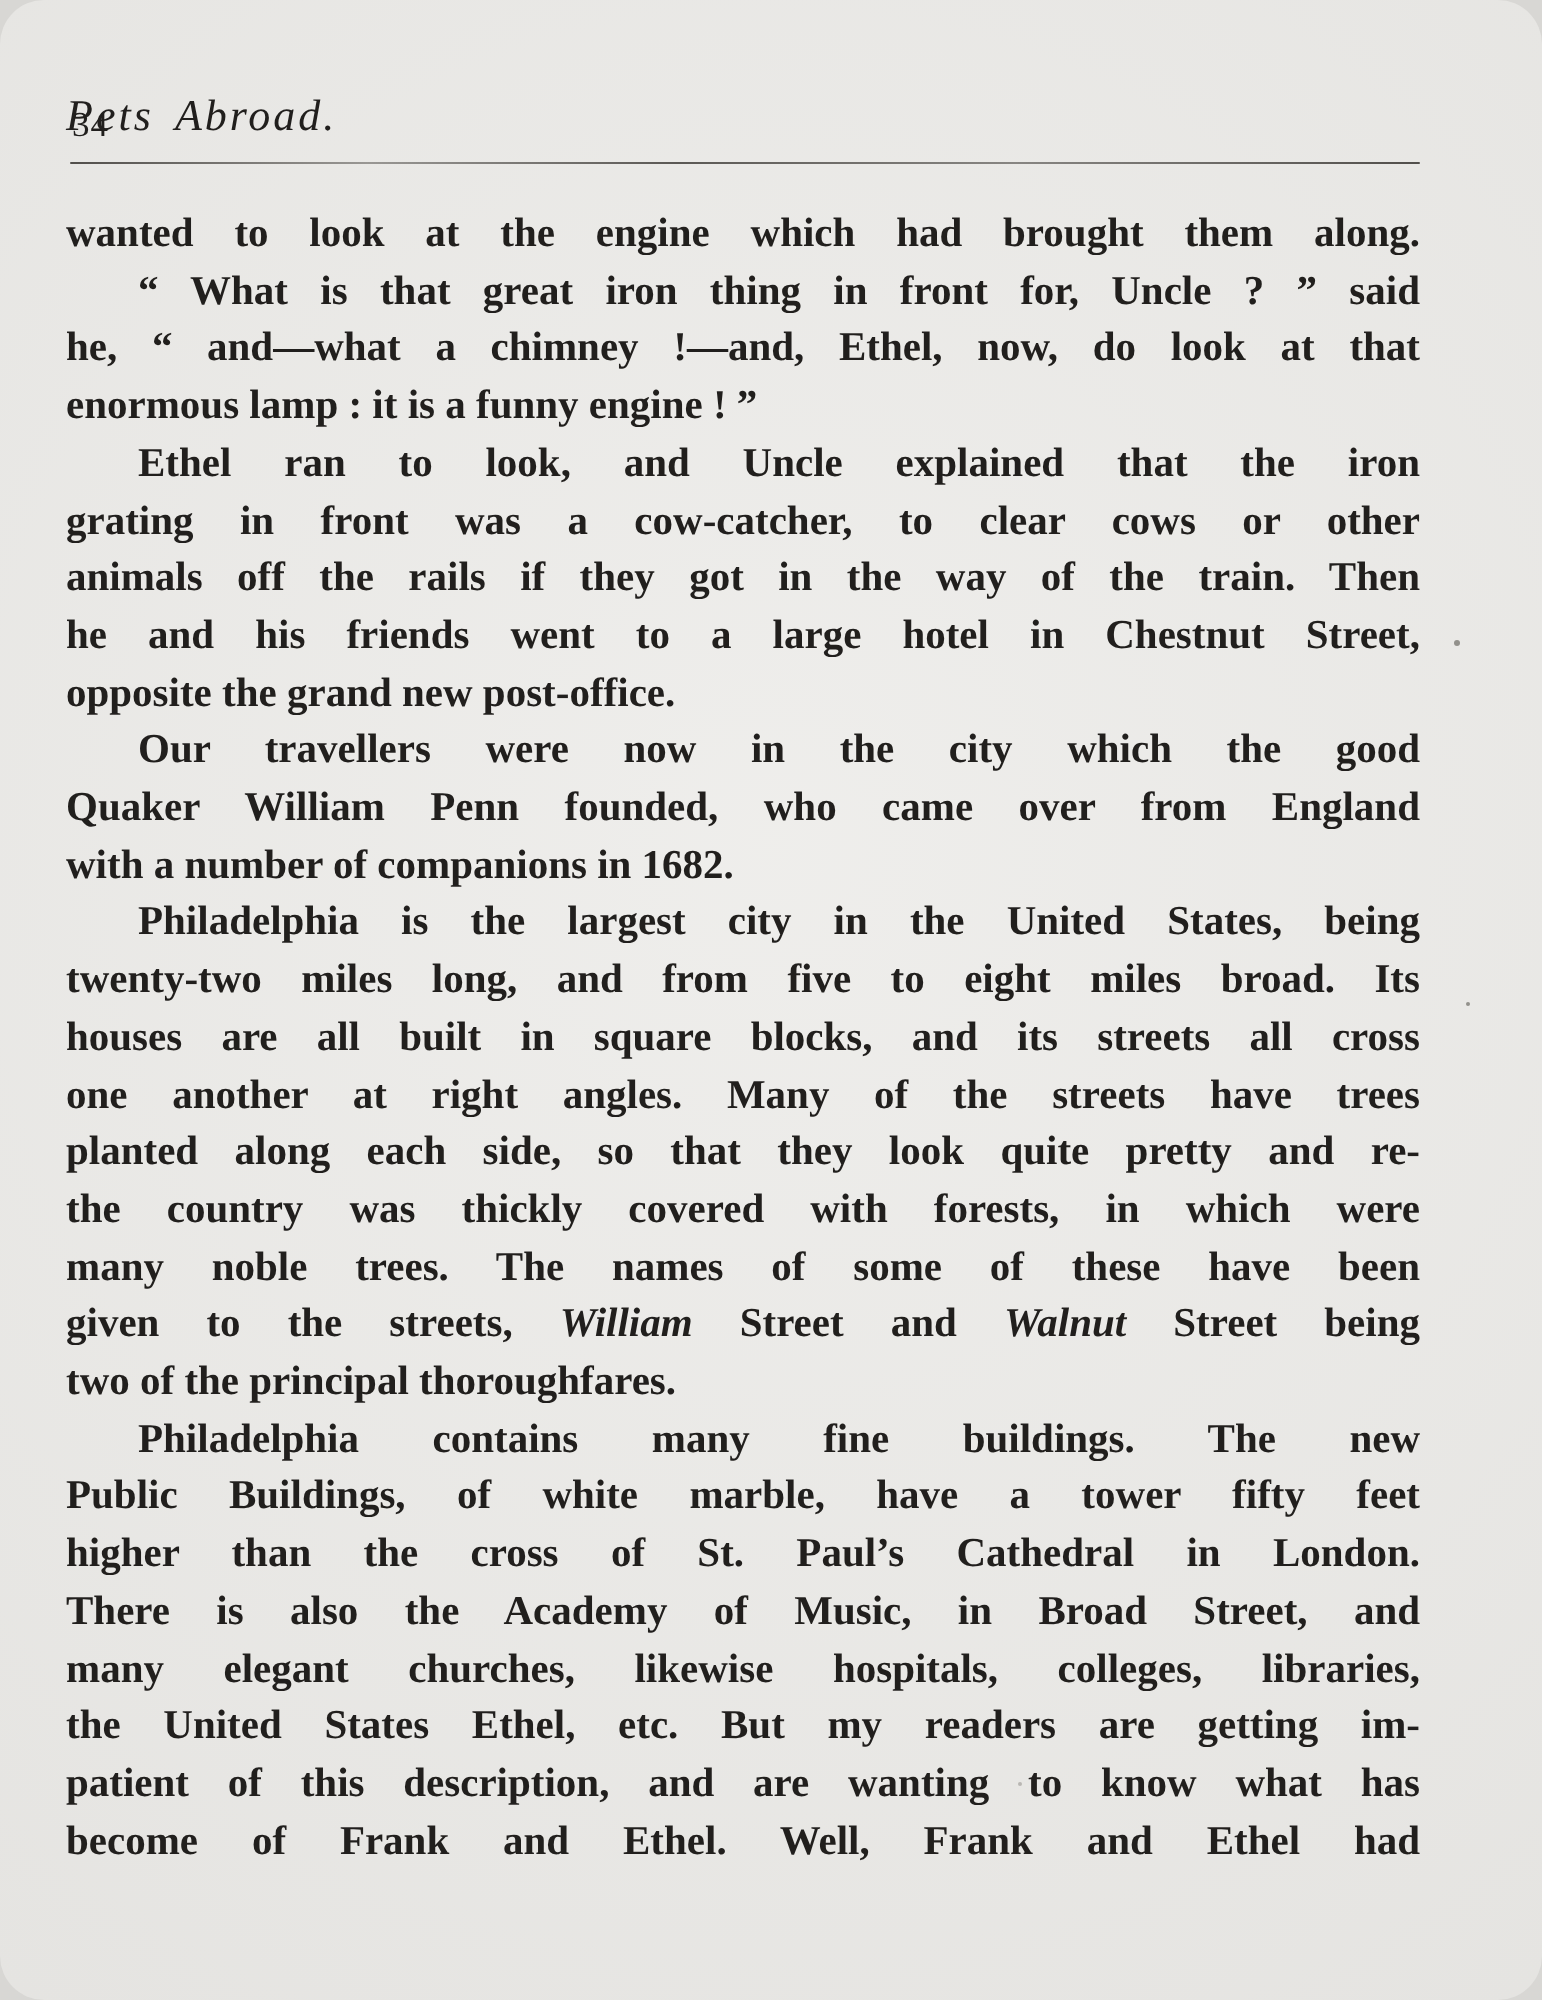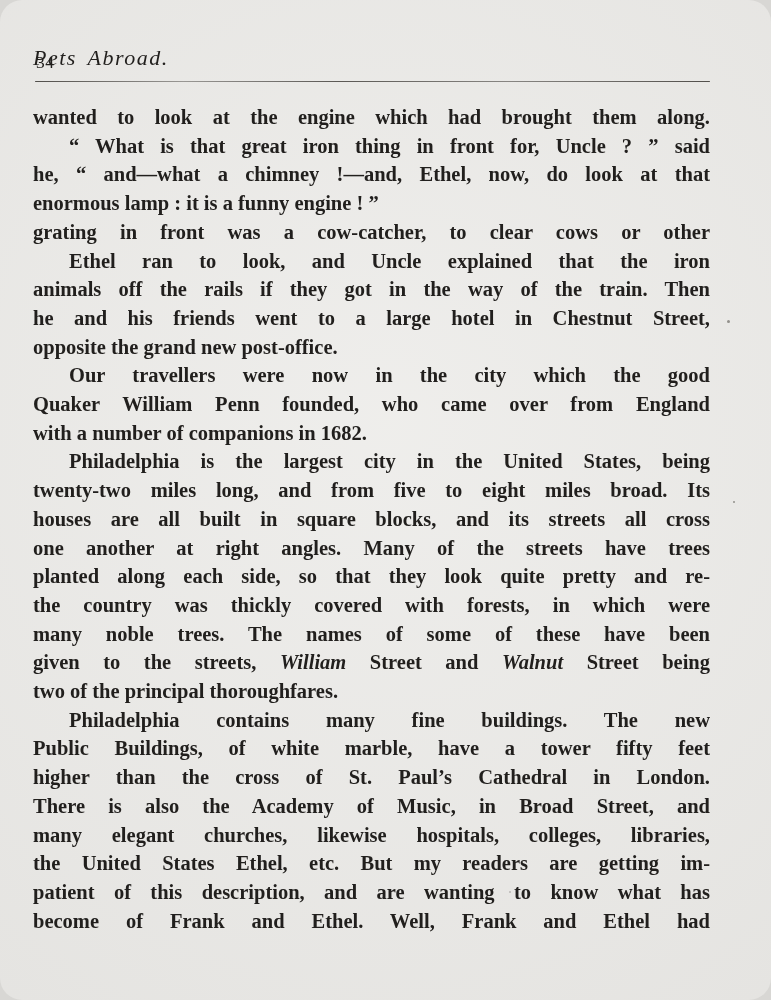--- a/index.html
+++ b/index.html
@@ -106,22 +106,22 @@
   <main class="page-body">
       <div class="paragraph">
         <div class="line">wanted to look at the engine which had brought them along.</div>
       </div>
       <div class="paragraph">
         <div class="line indent">“ What is that great iron thing in front for, Uncle ? ” said</div>
         <div class="line">he, “ and—what a chimney !—and, Ethel, now, do look at that</div>
         <div class="line flush-left">enormous lamp :  it is a funny engine ! ”</div>
       </div>
       <div class="paragraph">
+        <div class="line indent">Ethel ran to look, and Uncle explained that the iron</div>
         <div class="line">grating in front was a cow-catcher, to clear cows or other</div>
-        <div class="line indent">Ethel ran to look, and Uncle explained that the iron</div>
         <div class="line">animals off the rails if they got in the way of the train.  Then</div>
         <div class="line">he and his friends went to a large hotel in Chestnut Street,</div>
         <div class="line flush-left">opposite the grand new post-office.</div>
       </div>
       <div class="paragraph">
         <div class="line indent">Our travellers were now in the city which the good</div>
         <div class="line">Quaker William Penn founded, who came over from England</div>
         <div class="line flush-left">with a number of companions in 1682.</div>
       </div>
       <div class="paragraph">

